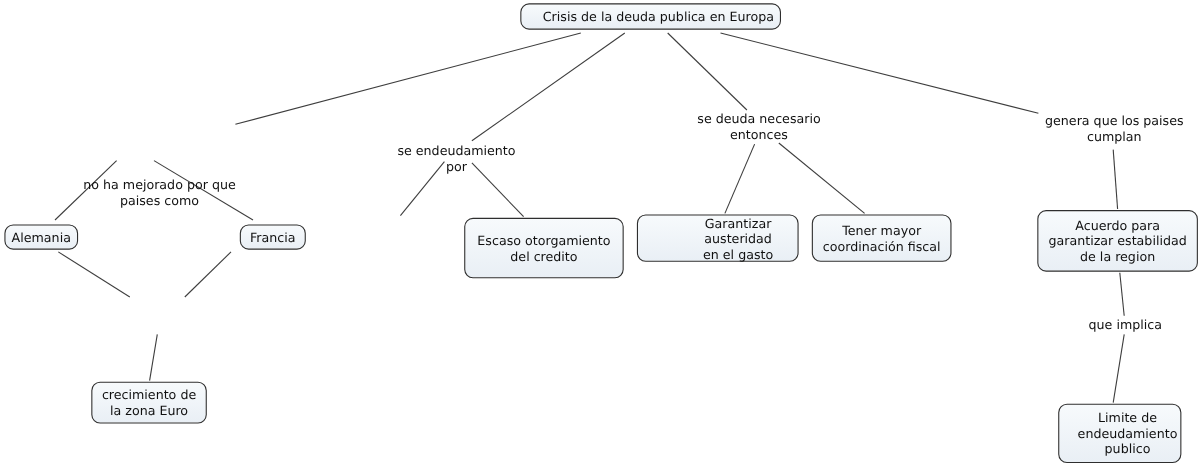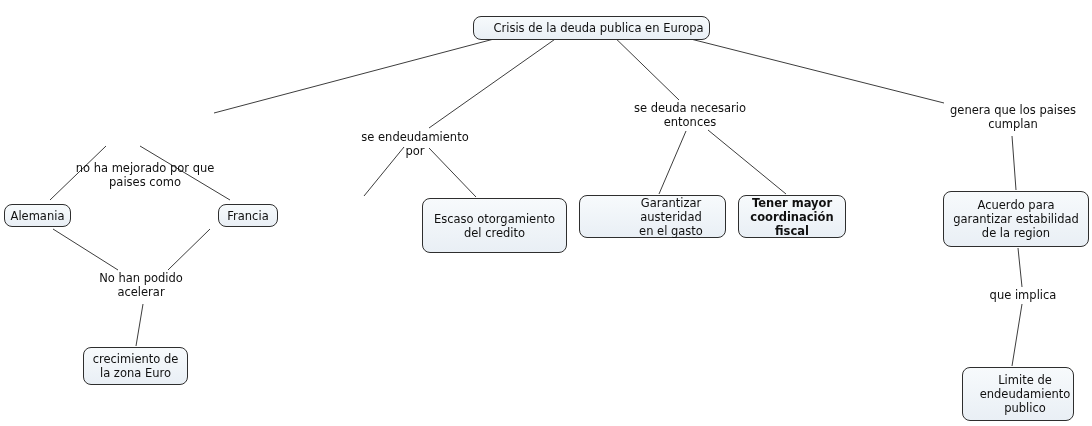--- a/index.html
+++ b/index.html
@@ -68,48 +68,46 @@
     <line class="edge" x1="143" y1="304" x2="136" y2="346"></line>
     <line class="edge" x1="404" y1="147" x2="364" y2="196"></line>
     <line class="edge" x1="429" y1="148" x2="476" y2="197"></line>
     <line class="edge" x1="686" y1="131" x2="659" y2="194"></line>
     <line class="edge" x1="708" y1="130" x2="786" y2="194"></line>
     <line class="edge" x1="1012" y1="136" x2="1016" y2="190"></line>
     <line class="edge" x1="1018" y1="248" x2="1022" y2="287"></line>
     <line class="edge" x1="1022" y1="304" x2="1012" y2="366"></line>
   </svg>
 
-  <div class="node-box" style="left:473px; top:16px; width:237px; height:24px;padding-left:14px;">Crisis de la deuda publica en Europa</div>
+  <div class="node-box" style="left:473px; top:3px; width:237px; height:24px;padding-left:14px;">Crisis de la deuda publica en Europa</div>
 
   <div class="text-label" style="left:65px; top:113px; width:160px;margin-top:48px;">no ha mejorado por que
 paises como</div>
 
   <div class="node-box" style="left:4px; top:204px; width:67px; height:23px;">Alemania</div>
 
   <div class="node-box" style="left:218px; top:204px; width:60px; height:23px;">Francia</div>
 
-  <div class="text-label" style="left:91px; top:271px; width:100px;">No han podido
-acelerar</div>
 
   <div class="node-box" style="left:83px; top:347px; width:105px; height:38px;">crecimiento de
 la zona Euro</div>
 
   <div class="text-label" style="left:350px; top:130px; width:130px;">se endeudamiento por</div>
 
 
   <div class="node-box" style="left:422px; top:198px; width:145px; height:55px;">Escaso otorgamiento
 del credito</div>
 
   <div class="text-label" style="left:625px; top:101px; width:130px;">se deuda necesario
 entonces</div>
 
   <div class="node-box" style="left:579px; top:195px; width:147px; height:43px;padding-left:37px;">Garantizar austeridad
 en el gasto</div>
 
-  <div class="node-box" style="left:738px; top:195px; width:108px; height:43px;font-weight:bold;">Tener mayor
+  <div class="node-box" style="left:738px; top:195px; width:127px; height:43px;">Tener mayor
 coordinación fiscal</div>
 
   <div class="text-label" style="left:940px; top:103px; width:146px;">genera que los paises
 cumplan</div>
 
   <div class="node-box" style="left:943px; top:191px; width:146px; height:56px;">Acuerdo para
 garantizar estabilidad
 de la region</div>
 
   <div class="text-label" style="left:983px; top:288px; width:80px;">que implica</div>

